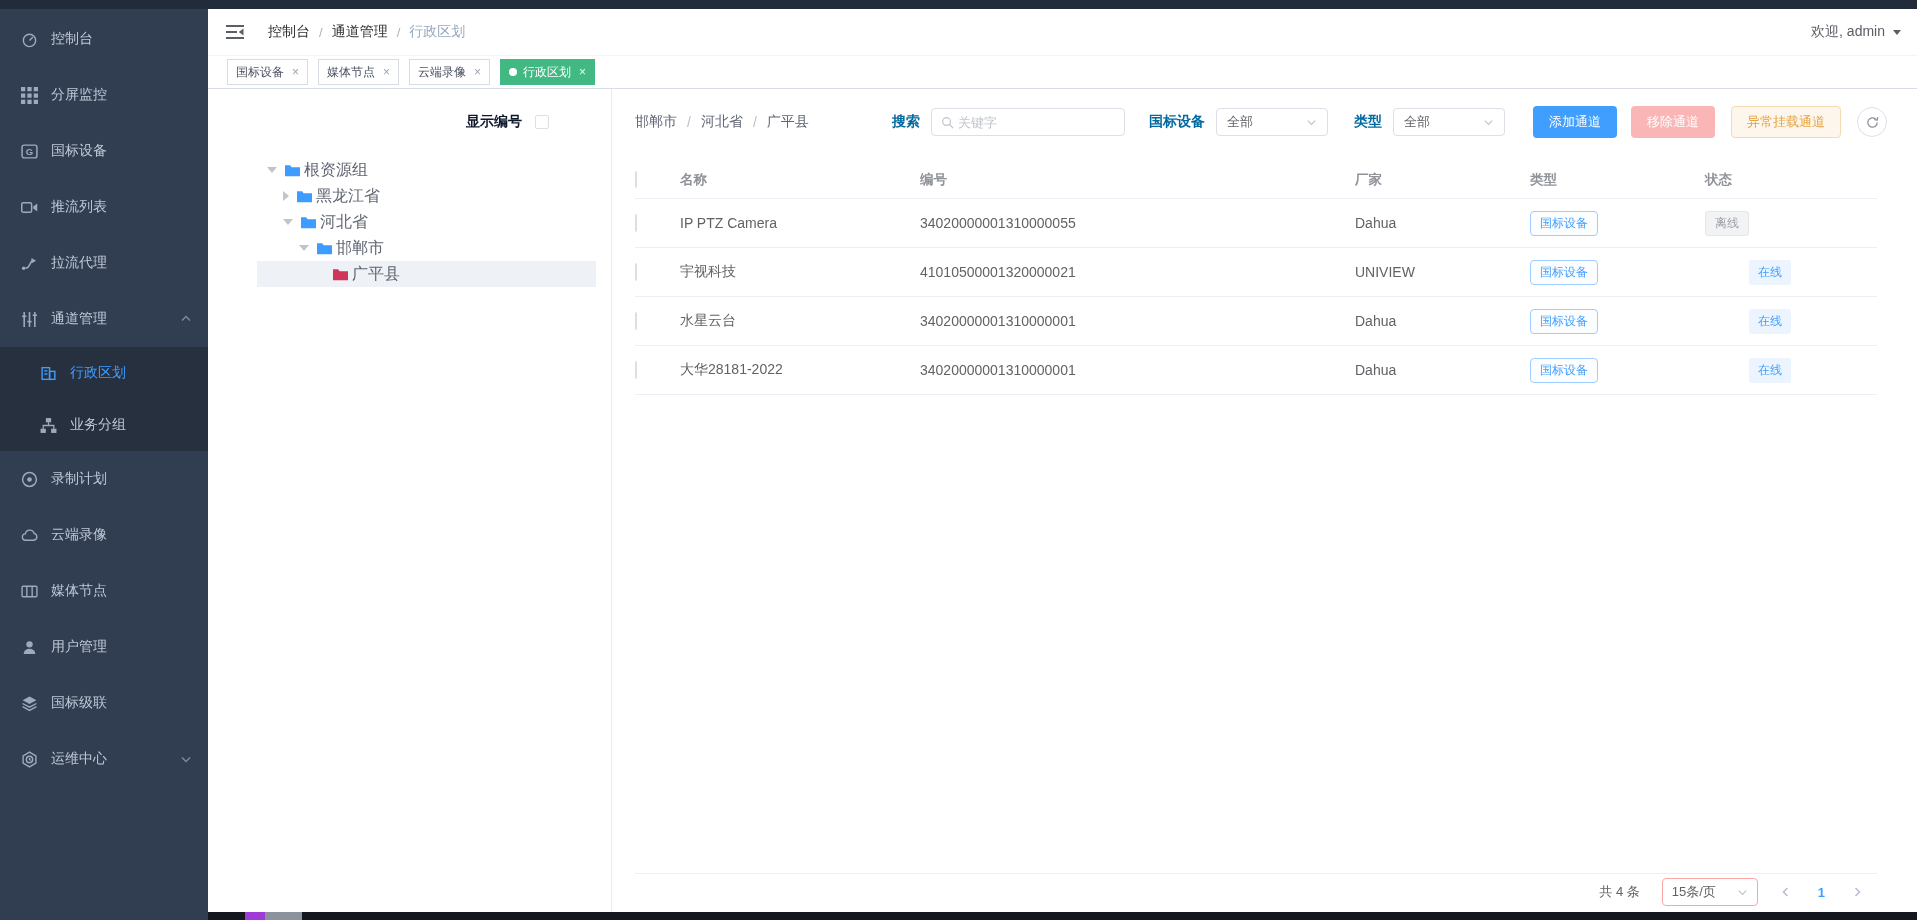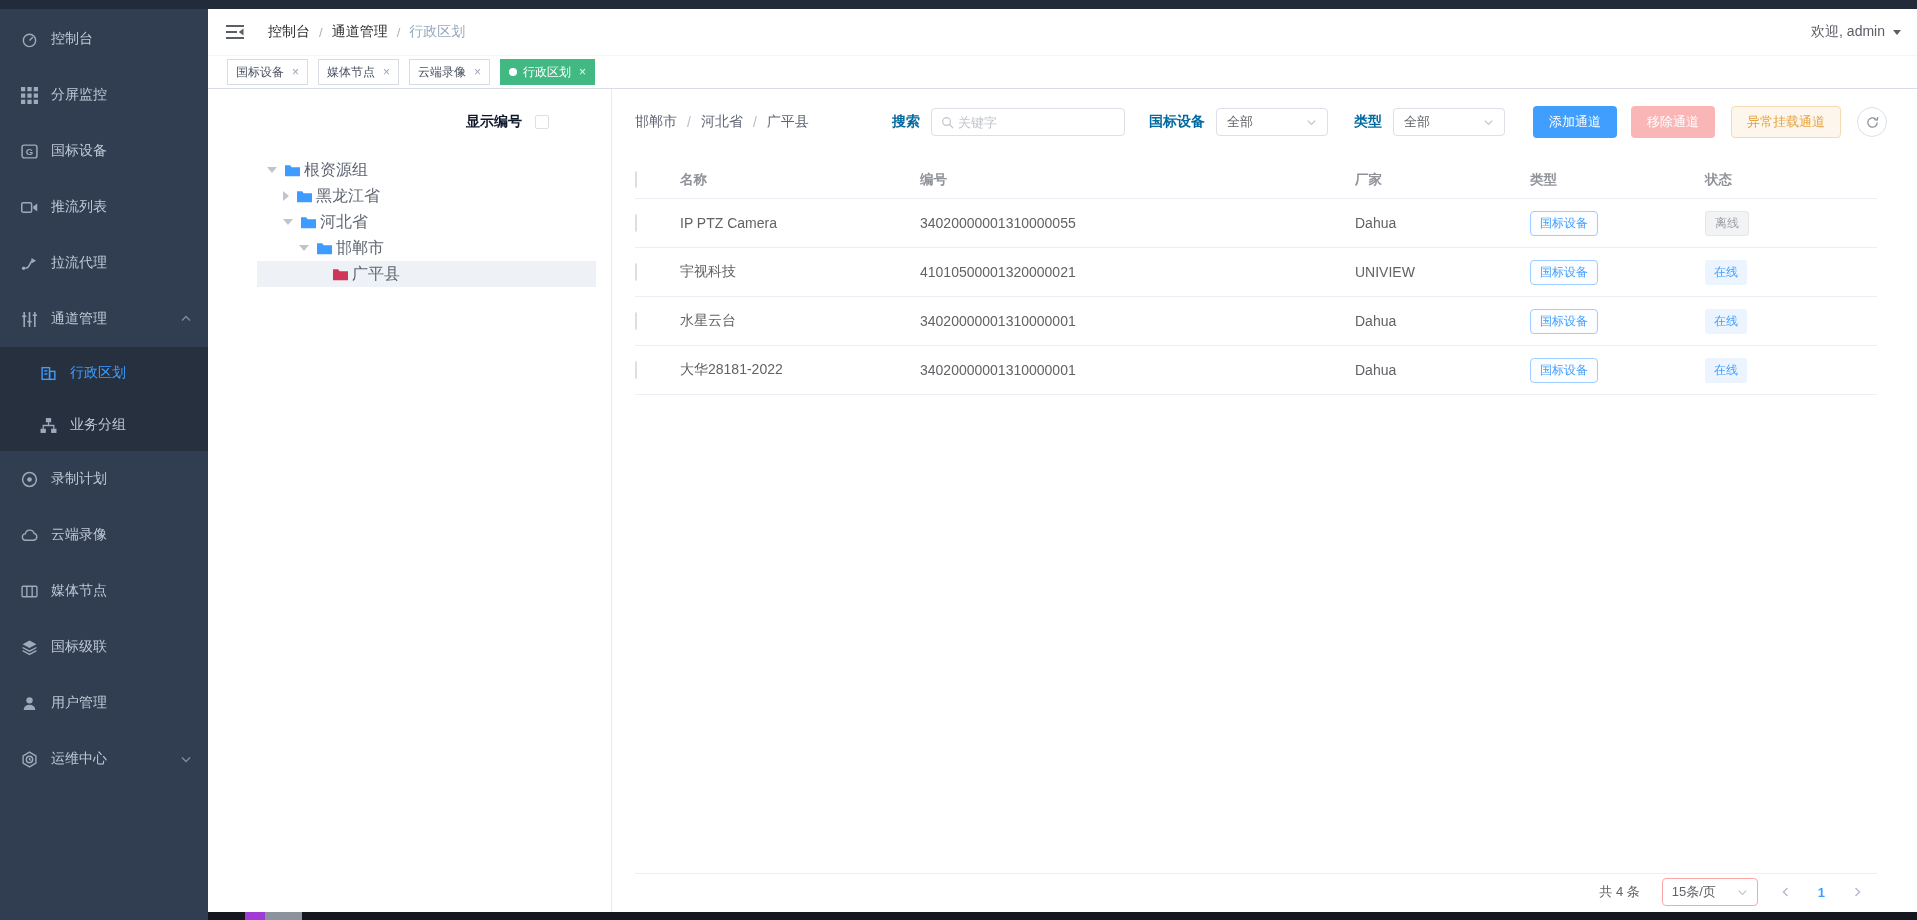--- a/index.html
+++ b/index.html
@@ -72,21 +72,21 @@
   .btn-refresh { width:30px; height:30px; border-radius:50%; border:1px solid #dcdfe6; background:#fff; margin-left:16px; display:inline-flex; align-items:center; justify-content:center; cursor:pointer; }
 
   .table { margin:24px 40px 0 23px; }
   .trow { display:flex; align-items:center; border-bottom:1px solid #ebeef5; }
   .thead { height:38px; color:#909399; font-weight:bold; font-size:13.5px; }
   .tbody-row { height:49px; color:#606266; font-size:14px; }
   .col-check { width:45px; } .col-name { width:240px; } .col-code { width:435px; }
   .col-vendor { width:175px; } .col-type { width:175px; } .col-status { flex:1; }
   .tag-type { display:inline-flex; height:25px; align-items:center; padding:0 9px; border:1px solid #9fcdff; color:#409eff; border-radius:4px; font-size:12px; background:#fcfdff; }
   .badge { display:inline-flex; height:25px; align-items:center; padding:0 9px; border-radius:3px; font-size:12px; }
-  .badge.online { background:#ecf5ff; color:#409eff; }
+  .badge.online { background:#ecf5ff; color:#409eff;margin-left:44px; }
   .badge.offline { background:#f2f3f5; color:#9b9ea6; border:1px solid #e4e6e9; }
 
   .tfoot { position:absolute; left:23px; right:40px; bottom:10px; height:37px; border-top:1px solid #ebeef5; display:flex; align-items:center; justify-content:flex-end; font-size:13px; color:#606266; }
   .page-sel { width:96px; height:28px; border:1px solid #fca5a5; border-radius:4px; display:flex; align-items:center; justify-content:space-between; padding:0 9px; margin:0 22px; color:#606266; background:#fff; cursor:pointer; }
   .pg-arrow { display:inline-flex; cursor:pointer; }
   .pg-num { color:#409eff; font-weight:bold; margin:0 26px; cursor:pointer; }
   .tfoot-pad { width:14px; }
 
   .bottom-strip { position:absolute; left:208px; right:0; bottom:0; height:8px; background:#14171d; }
   .bs-purple { position:absolute; left:37px; top:0; width:20px; height:8px; background:#a13bd6; }
@@ -211,35 +211,35 @@
               <svg viewBox="0 0 16 16" fill="none" stroke="currentColor" stroke-width="1.3">
                 <rect x="1" y="3" width="14" height="10" rx="1"></rect>
                 <line x1="5.5" y1="3" x2="5.5" y2="13"></line>
                 <line x1="10.5" y1="3" x2="10.5" y2="13"></line>
               </svg>
             </span>
           <span>媒体节点</span>
         </div>
         <div class="menu-item">
           <span class="mi-icon">
-              <svg viewBox="0 0 16 16">
-                <path d="M8 1.5 14.5 5 8 8.5 1.5 5z" fill="currentColor"></path>
-                <path d="M1.5 8 8 11.5 14.5 8M1.5 11 8 14.5 14.5 11" fill="none" stroke="currentColor" stroke-width="1.3"></path>
-              </svg>
-            </span>
-          <span>国标级联</span>
-        </div>
-        <div class="menu-item">
-          <span class="mi-icon">
               <svg viewBox="0 0 16 16" fill="currentColor">
                 <circle cx="8" cy="5" r="3"></circle>
                 <path d="M2.5 14a5.5 4.8 0 0 1 11 0z"></path>
               </svg>
             </span>
           <span>用户管理</span>
+        </div>
+        <div class="menu-item">
+          <span class="mi-icon">
+              <svg viewBox="0 0 16 16">
+                <path d="M8 1.5 14.5 5 8 8.5 1.5 5z" fill="currentColor"></path>
+                <path d="M1.5 8 8 11.5 14.5 8M1.5 11 8 14.5 14.5 11" fill="none" stroke="currentColor" stroke-width="1.3"></path>
+              </svg>
+            </span>
+          <span>国标级联</span>
         </div>
         <div class="menu-item">
           <span class="mi-icon">
               <svg viewBox="0 0 16 16" fill="none" stroke="currentColor" stroke-width="1.3">
                 <path d="M8 1 14 4.5v7L8 15 2 11.5v-7z"></path>
                 <circle cx="8" cy="8" r="3"></circle>
                 <path d="M8 6.5V8l1.2.8"></path>
               </svg>
             </span>
           <span>运维中心</span>

